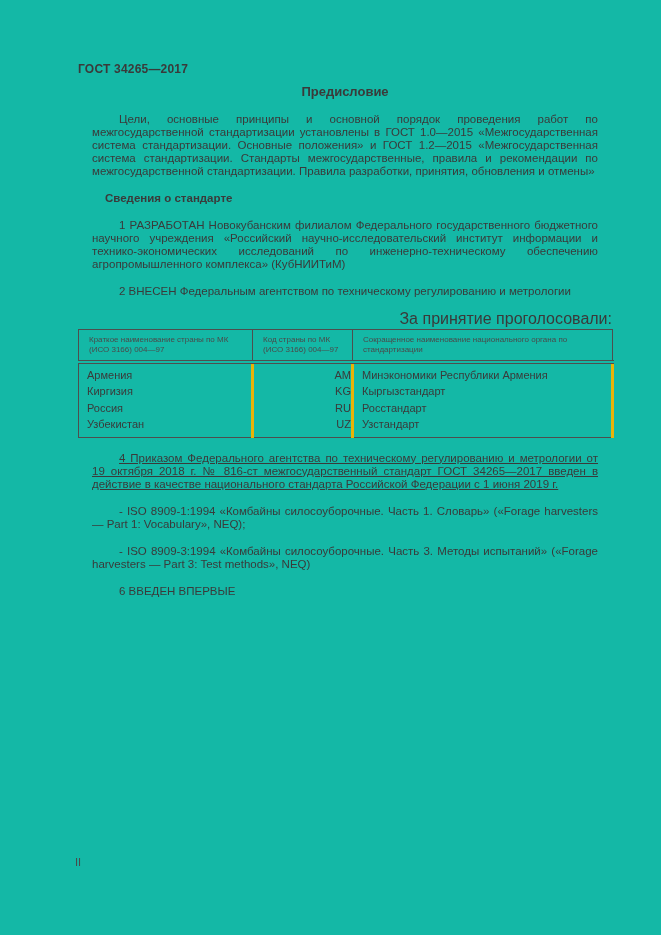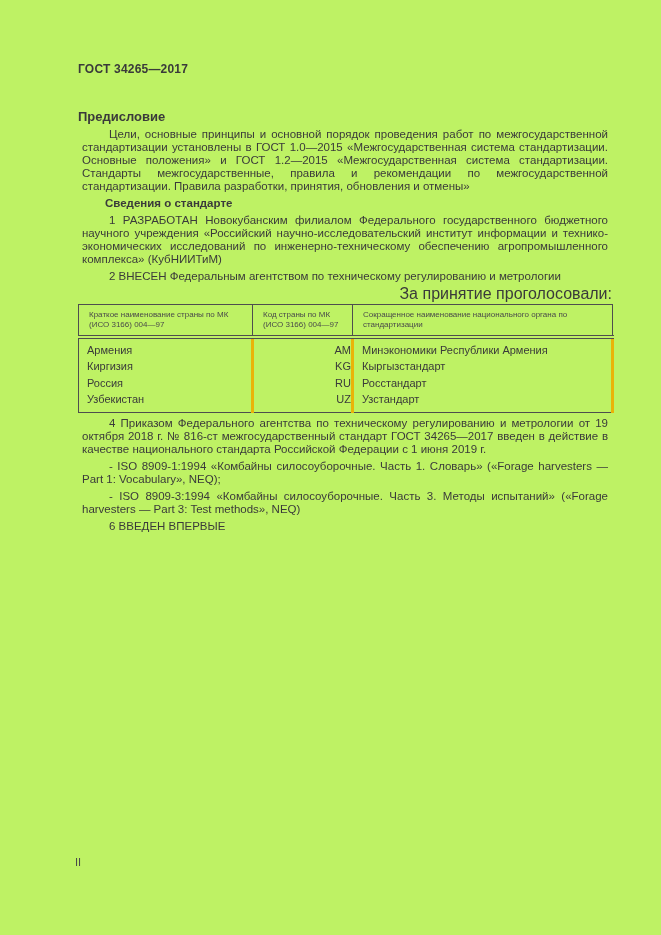--- a/index.html
+++ b/index.html
@@ -4,55 +4,55 @@
 <style>
   html, body {
     margin: 0;
     padding: 0;
     background: #ffffff;
   }
   .page {
     position: relative;
     width: 661px;
     height: 935px;
-    background: #bef264;
+    background: #14b8a6;
     font-family: "Liberation Sans", sans-serif;
     color: #3a3a3a;
     overflow: hidden;
     box-sizing: border-box;
   }
   .content {
     padding: 62px 49px 0 78px; 
   }
   .doc-code {
     font-size: 12px;
     font-weight: bold;
     letter-spacing: 0.2px;
   }
   .page-title {
-    margin-top: 33px;
-    text-align: left;
+    margin-top: 8px;
+    text-align: center;
     font-size: 13px;
     font-weight: bold;
   }
   p.body-par {
-    margin: 4px;
+    margin: 14px;
     font-size: 11.5px;
     line-height: 13px;
     text-align: justify;
     text-indent: 27px;
   }
   .mt-intro   { margin-top: 14px; }
   .mt-head    { margin-top: 15px; }
   .mt-item1   { margin-top: 7px; }
   .mt-par     { margin-top: 13px; }
   .mt-par2    { margin-top: 12px; }
   .mt-lead    { margin-top: 16px; }
   .mt-table   { margin-top: 4px; }
-  .mt-item4   { margin-top: 16px; }
+  .mt-item4   { margin-top: 16px; text-decoration: underline; }
   .mt-item5   { margin-top: 15px; }
   .mt-item6   { margin-top: 17px; }
   .section-heading {
     margin: 0;
     font-size: 11.5px;
     line-height: 13px;
     font-weight: bold;
     padding-left: 27px;
   }
   .vote-lead {

